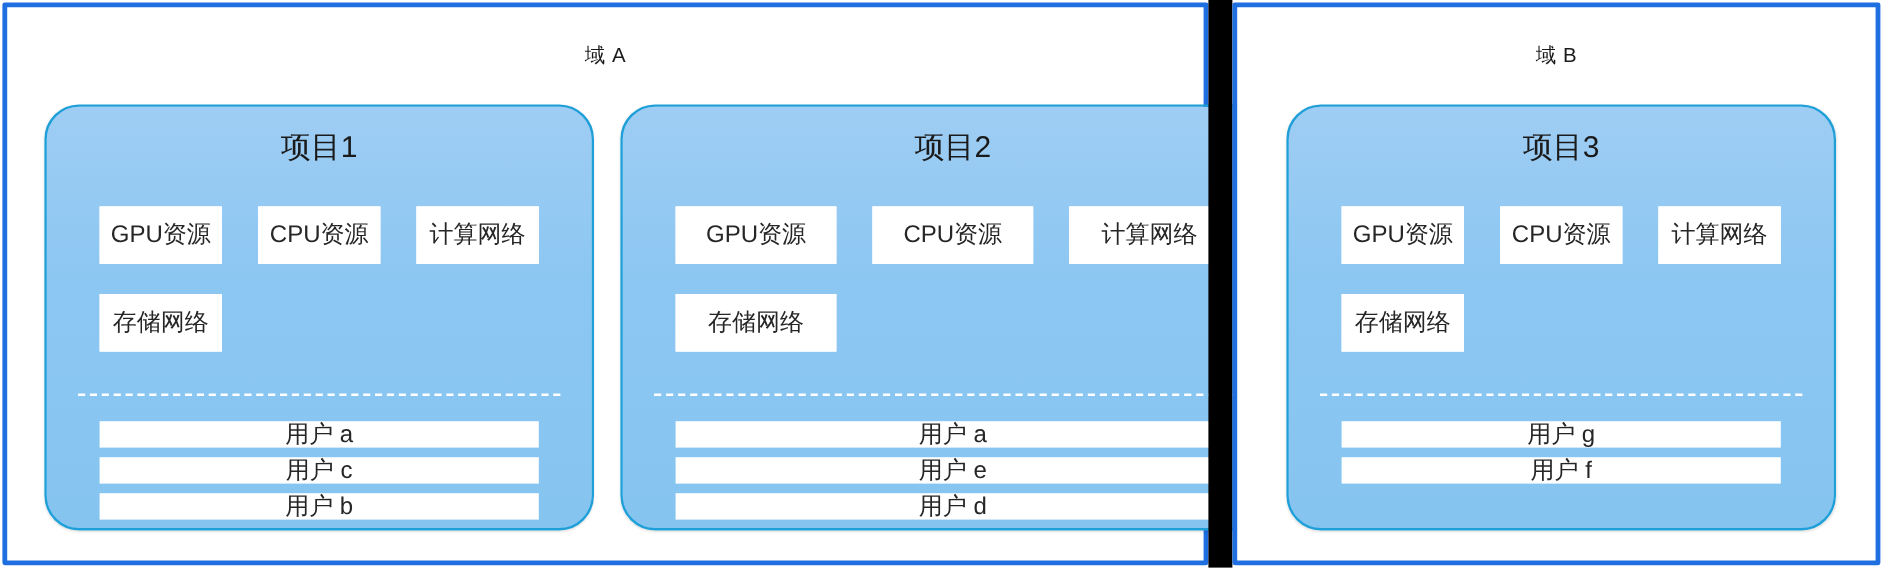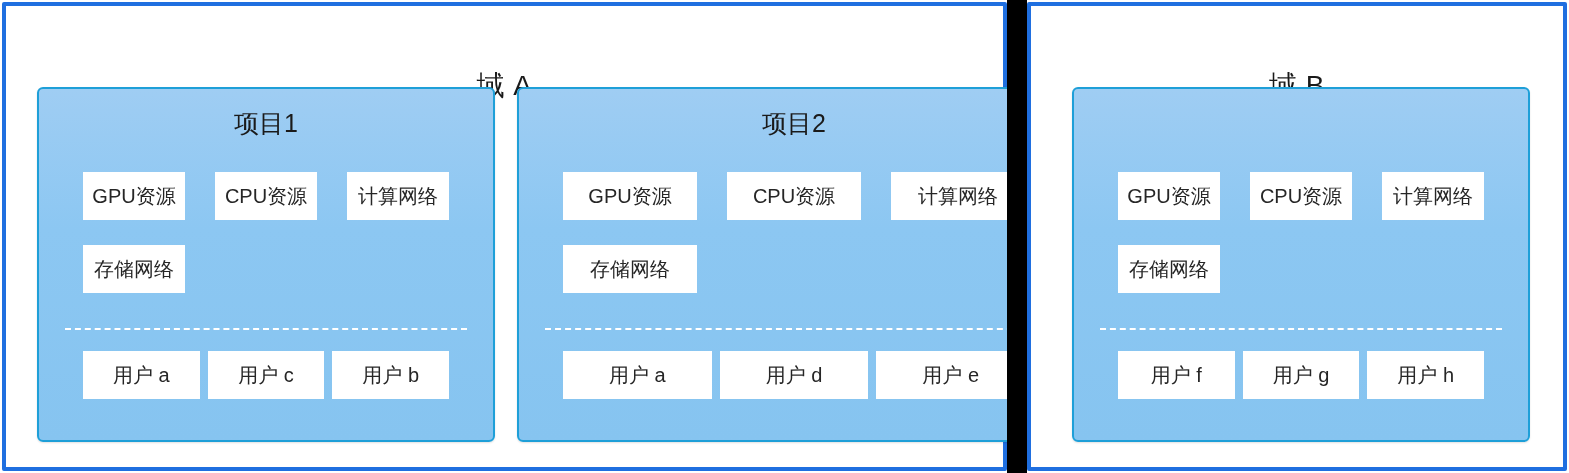--- a/index.html
+++ b/index.html
@@ -40,46 +40,45 @@
     left: 1027px;
     width: 540px;
   }
 
   .domain-title {
     position: absolute;
     top: 24px;
     left: 0;
     right: 0;
     text-align: center;
-    font-size: 28px;
+    font-size: 17px;
     line-height: 34px;
     letter-spacing: 0.5px;
     color: #1a1a1a;
     white-space: pre;
-    margin-top: 39px;
   }
 
   
   .divider {
     position: absolute;
     top: 0;
     left: 1007px;
     width: 20px;
     height: 473px;
     background: #000000;
   }
 
   
   .project-card {
     position: absolute;
     top: 81px;
     height: 355px;
     box-sizing: border-box;
     border: 2px solid #1e9fd8;
-    border-radius: 6px;
+    border-radius: 29px;
     background: linear-gradient(180deg, #9fcdf3 0%, #8cc7f2 40%, #86c4f0 100%);
     box-shadow: 0 1px 2px rgba(0,0,0,0.12);
   }
   .project-title {
     position: absolute;
     top: 17px;
     left: 0;
     right: 0;
     text-align: center;
     font-size: 25px;
@@ -129,20 +128,21 @@
 
   
   .user-row {
     position: absolute;
     top: 262px;
     left: 44px;
     right: 44px;
     display: flex;
     justify-content: space-between;
     gap: 8px;
+    flex-direction: column;
   }
   .user-box {
     flex: 1 1 0;
     height: 48px;
     background: #ffffff;
     display: flex;
     align-items: center;
     justify-content: center;
     font-size: 20px;
     line-height: 22px;
@@ -184,43 +184,43 @@
         <div class="res-box">GPU资源</div>
         <div class="res-box">CPU资源</div>
         <div class="res-box">计算网络</div>
         <div class="res-box">存储网络</div>
       </div>
 
       <div class="sep"></div>
 
       <div class="user-row">
         <div class="user-box">用户 a</div>
+        <div class="user-box">用户 e</div>
         <div class="user-box">用户 d</div>
-        <div class="user-box">用户 e</div>
       </div>
     </div>
   </div>
 
   <div class="divider"></div>
 
   <div class="domain domain-b">
     <div class="domain-title">域 B</div>
 
     <div class="project-card card-p3" style="left:41px;">
+      <div class="project-title">项目3</div>
 
       <div class="res-grid">
         <div class="res-box">GPU资源</div>
         <div class="res-box">CPU资源</div>
         <div class="res-box">计算网络</div>
         <div class="res-box">存储网络</div>
       </div>
 
       <div class="sep"></div>
 
       <div class="user-row">
+        <div class="user-box">用户 g</div>
         <div class="user-box">用户 f</div>
-        <div class="user-box">用户 g</div>
-        <div class="user-box">用户 h</div>
       </div>
     </div>
   </div>
 
 </div>
 
 </body></html>

